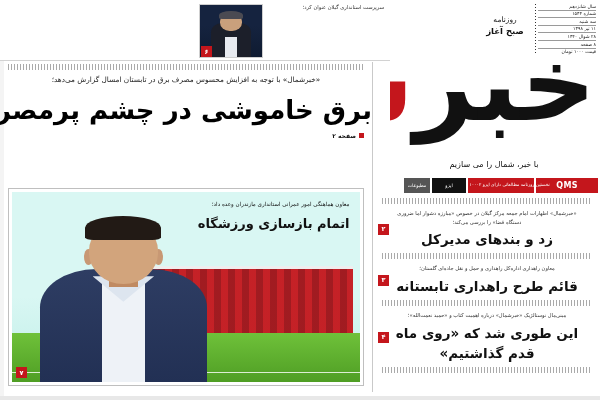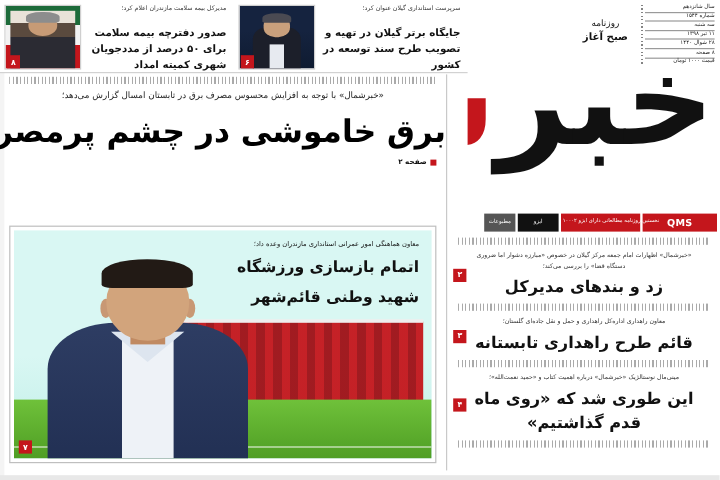--- a/index.html
+++ b/index.html
@@ -148,35 +148,23 @@
 
     <div class="tb-cell right">
       <div class="tb-photo r">
         <div class="ph-navy"></div>
           <div class="ph-man2"></div>
           <div class="ph-shirt2"></div>
         <div class="ph-face2"></div>
           <div class="ph-hair2"></div>
       </div>
       <div class="tb-kicker">سرپرست استانداری گیلان عنوان کرد؛</div>
-      <div class="tb-head">جایگاه برتر گیلان در تهیه و تصویب طرح سند توسعه در کشور</div>
       <div class="tb-badge r">۶</div>
     </div>
 
-    <div class="tb-cell left">
-      <div class="tb-photo l">
-        <div class="ph-flag"></div>
-          <div class="ph-man1"></div>
-        <div class="ph-face1"></div>
-          <div class="ph-hair1"></div>
-      </div>
-      <div class="tb-kicker">مدیرکل بیمه سلامت مازندران اعلام کرد؛</div>
-      <div class="tb-head">صدور دفترچه بیمه سلامت برای ۵۰ درصد از مددجویان شهری کمیته امداد</div>
-      <div class="tb-badge l">۸</div>
-    </div>
   </div>
   <div class="hline-top"></div>
 
   <div class="masthead">
     <div class="mh-info">
       <div class="row">سال  شانزدهم</div>
       <div class="row">شماره ۱۵۴۴</div>
       <div class="row">سه شنبه</div>
       <div class="row">۱۱ تیر ۱۳۹۸</div>
       <div class="row">۲۸ شوال ۱۴۴۰</div>
@@ -186,20 +174,21 @@
     <div class="mh-dots"></div>
     <div class="mh-title">
       <div class="t1">روزنامه</div>
       <div class="t2">صبح آغاز</div>
     </div>
 
     <div class="logo">
       <div class="glyph">خبر<span class="red">شمال</span></div>
     </div>
 
+    <div class="tagline">با خبر، شمال را می سازیم</div>
 
     <div class="badgerow">
       <div class="bdg qms">QMS</div>
       <div class="bdg txt">نخستین روزنامه مطالعاتی دارای ایزو ۱۰۰۰۲ در کشور</div>
       <div class="bdg dark">ایزو</div>
       <div class="bdg dark2">مطبوعات</div>
     </div>
   </div>
 
   <div class="vline"></div>
@@ -227,21 +216,20 @@
         <div class="p-collar"></div>
         <div class="p-neck"></div>
         <div class="p-ear l"></div>
           <div class="p-ear r"></div>
         <div class="p-face"></div>
         <div class="p-hair"></div>
       </div>
       <div class="feat-text">
         <div class="feat-kicker">معاون هماهنگی امور عمرانی استانداری مازندران وعده داد؛</div>
         <div class="feat-head">اتمام بازسازی ورزشگاه</div>
-        <div class="feat-head">شهید وطنی قائم‌شهر</div>
       </div>
       <div class="feat-badge">۷</div>
     </div>
   </div>
 
   <div class="rightcol">
 
     <div class="hdots rc-sep"></div>
     <div class="rc-item">
       <div class="rc-kicker">«خبرشمال» اظهارات امام جمعه مرکز گیلان در خصوص «مبارزه دشوار اما ضروری دستگاه قضا» را بررسی می‌کند؛</div>

